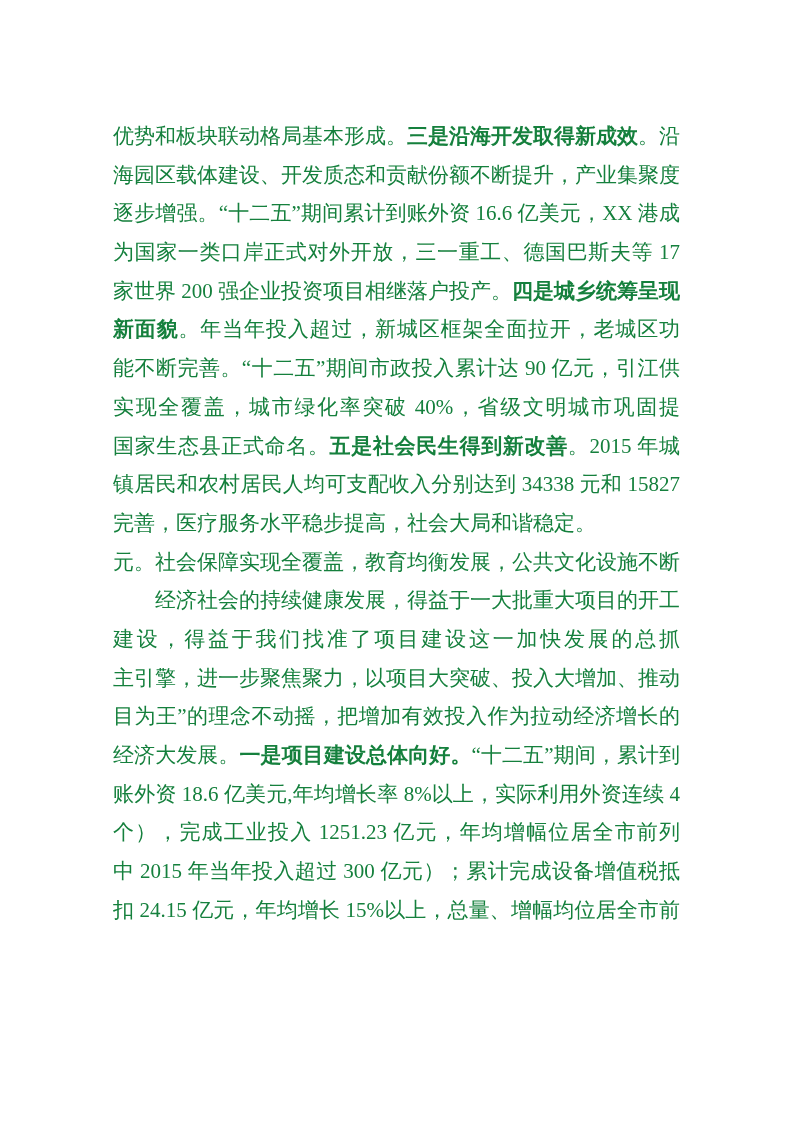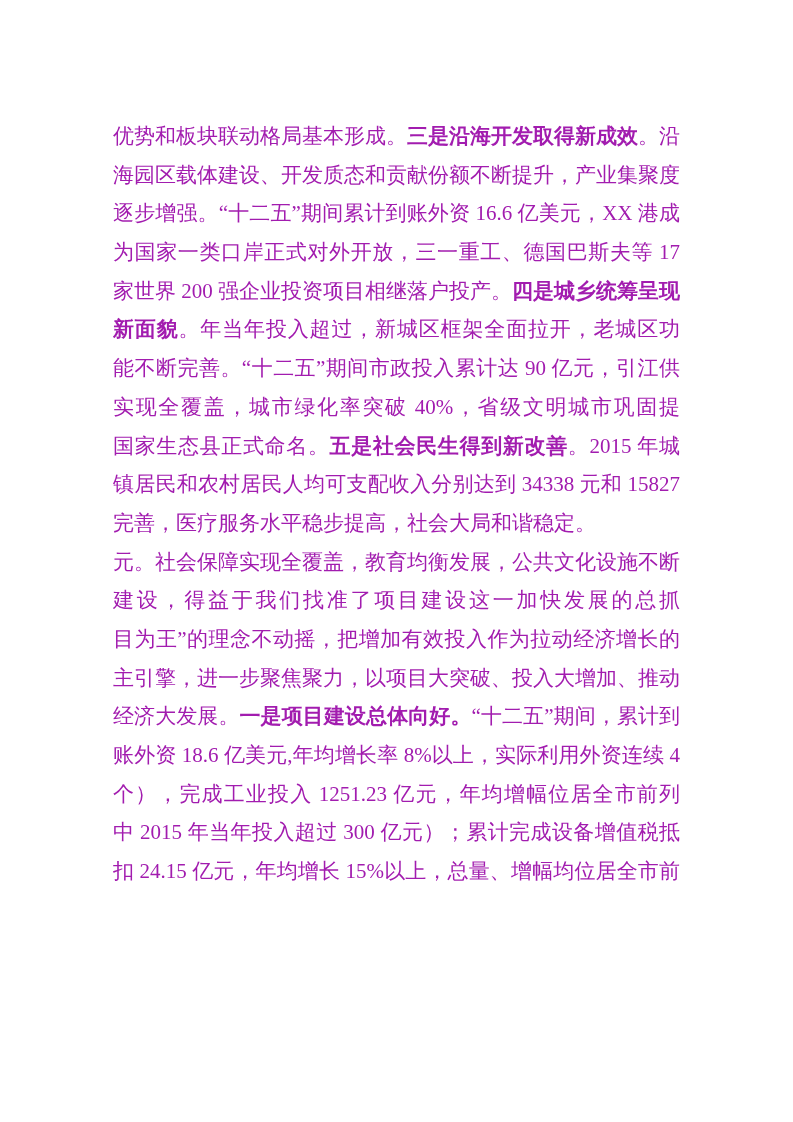--- a/index.html
+++ b/index.html
@@ -42,39 +42,40 @@
     text-indent: 42px;
   }
   .bold {
     font-weight: bold;
   }
 </style>
 </head>
 <body style="background: rgb(255, 255, 255);">
 
 <div class="page">
-  <div class="text-block" style="color: #a21caf;">
+  <div class="text-block" style="color: #15803d;">
       <div class="paragraph">
         <div class="line"><span class="regular">优势和板块联动格局基本形成。</span><span class="bold">三是沿海开发取得新成效</span><span class="regular">。沿</span></div>
         <div class="line"><span class="regular">海园区载体建设、开发质态和贡献份额不断提升，产业集聚度</span></div>
         <div class="line"><span class="regular">逐步增强。“十二五”期间累计到账外资 16.6 亿美元，XX 港成</span></div>
         <div class="line"><span class="regular">为国家一类口岸正式对外开放，三一重工、德国巴斯夫等 17</span></div>
         <div class="line"><span class="regular">家世界 200 强企业投资项目相继落户投产。</span><span class="bold">四是城乡统筹呈现</span></div>
         <div class="line"><span class="bold">新面貌</span><span class="regular">。年当年投入超过，新城区框架全面拉开，老城区功</span></div>
         <div class="line"><span class="regular">能不断完善。“十二五”期间市政投入累计达 90 亿元，引江供水</span></div>
         <div class="line"><span class="regular">实现全覆盖，城市绿化率突破 40%，省级文明城市巩固提升，</span></div>
         <div class="line"><span class="regular">国家生态县正式命名。</span><span class="bold">五是社会民生得到新改善</span><span class="regular">。2015 年城</span></div>
         <div class="line"><span class="regular">镇居民和农村居民人均可支配收入分别达到 34338 元和 15827</span></div>
         <div class="line end"><span class="regular">完善，医疗服务水平稳步提高，社会大局和谐稳定。</span></div>
         <div class="line"><span class="regular">元。社会保障实现全覆盖，教育均衡发展，公共文化设施不断</span></div>
       </div>
       <div class="paragraph">
+        <div class="line indent"><span class="regular">经济社会的持续健康发展，得益于一大批重大项目的开工</span></div>
         <div class="line"><span class="regular">建设，得益于我们找准了项目建设这一加快发展的总抓手。“十</span></div>
+        <div class="line"><span class="regular">主引擎，进一步聚焦聚力，以项目大突破、投入大增加、推动</span></div>
         <div class="line"><span class="regular">目为王”的理念不动摇，把增加有效投入作为拉动经济增长的</span></div>
-        <div class="line"><span class="regular">主引擎，进一步聚焦聚力，以项目大突破、投入大增加、推动</span></div>
         <div class="line"><span class="regular">经济大发展。</span><span class="bold">一是项目建设总体向好。</span><span class="regular">“十二五”期间，累计到</span></div>
         <div class="line"><span class="regular">账外资 18.6 亿美元,年均增长率 8%以上，实际利用外资连续 4</span></div>
         <div class="line"><span class="regular">个），完成工业投入 1251.23 亿元，年均增幅位居全市前列（其</span></div>
         <div class="line"><span class="regular">中 2015 年当年投入超过 300 亿元）；累计完成设备增值税抵</span></div>
         <div class="line"><span class="regular">扣 24.15 亿元，年均增长 15%以上，总量、增幅均位居全市前</span></div>
       </div>
     </div>
 </div>
 
 </body></html>

